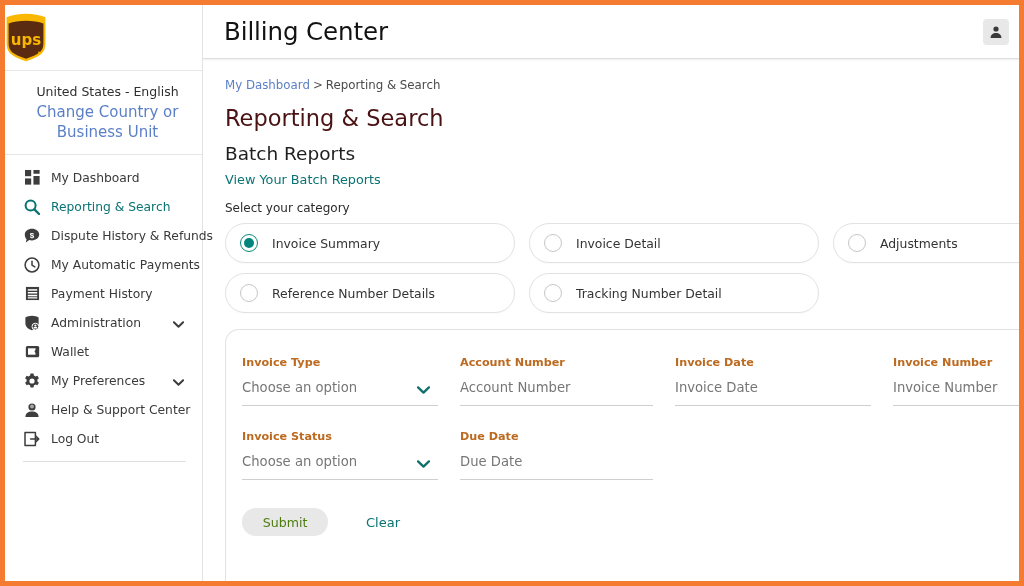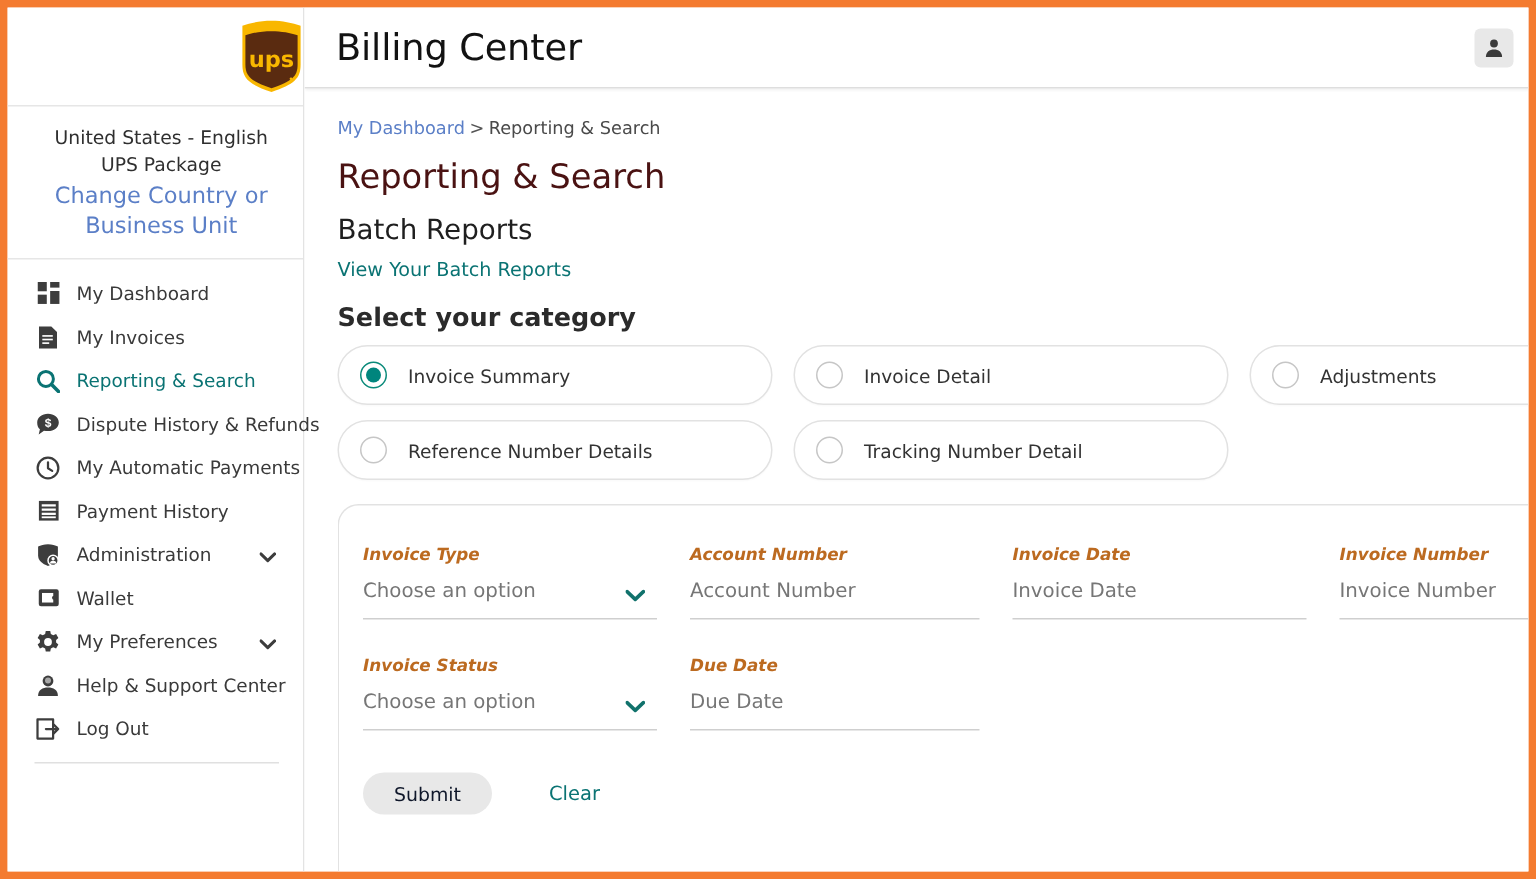--- a/index.html
+++ b/index.html
@@ -25,21 +25,21 @@
     height: 100%;
     background: #ffffff;
     border-right: 1px solid #e3e3e3;
     display: flex;
     flex-direction: column;
   }
   .logo-wrap {
     height: 66px;
     display: flex;
     align-items: center;
-    justify-content: flex-end;
+    justify-content: flex-start;
     border-bottom: 1px solid #e6e6e6;
   }
   .ups-shield { width: 42px; height: 49px; display: block; }
 
   .locale-block {
     padding: 12px 8px 12px 16px;
     text-align: center;
     border-bottom: 1px solid #e6e6e6;
   }
   .locale-line {
@@ -158,22 +158,22 @@
   }
   #batch-link {
     font-size: 12.8px;
     color: #0a7373;
     cursor: pointer;
     text-decoration: none;
     display: inline-block;
     margin-bottom: 14px;
   }
   .field-group-label {
-    font-size: 17px;
-    font-weight: bold;
+    font-size: 12px;
+    font-weight: normal;
     color: #2b2b2b;
     margin-bottom: 8px;
   }
 
   
   #category-grid {
     display: grid;
     grid-template-columns: 290px 290px 290px;
     column-gap: 14px;
     row-gap: 10px;
@@ -234,21 +234,20 @@
     column-gap: 0;
   }
   .filter-row.second { margin-top: 24px; }
   .filter-field { padding-right: 22px; }
   .filter-label {
     font-size: 11.2px;
     font-weight: bold;
     color: #bc6a20;
     margin-bottom: 10px;
     white-space: nowrap;
-    font-style: italic;
   }
   .filter-control {
     position: relative;
     border-bottom: 1px solid #cfcfcf;
     height: 27px;
     display: flex;
     align-items: flex-start;
   }
   .filter-value {
     font-size: 13.2px;
@@ -272,21 +271,21 @@
     display: flex;
     align-items: center;
     margin-top: 28px;
   }
   #submit-btn {
     width: 86px;
     height: 28px;
     border-radius: 16px;
     background: #e8e8e8;
     border: none;
-    color: #0f172a;
+    color: #4d7c0f;
     font-size: 12.6px;
     font-family: inherit;
     cursor: default;
     display: flex;
     align-items: center;
     justify-content: center;
   }
   #clear-btn {
     margin-left: 38px;
     font-size: 13px;
@@ -308,46 +307,34 @@
       <svg class="ups-shield" viewBox="0 0 42 49">
         <path d="M21 0.8 C14 0.8 7 2.2 1.6 4.2 L1.6 30 C1.6 39.5 6 43.2 21 48.3 C36 43.2 40.4 39.5 40.4 30 L40.4 4.2 C35 2.2 28 0.8 21 0.8 Z" fill="#f9b700"></path>
         <path d="M21 7.8 C14.6 7.8 8.2 8.9 3.6 10.5 L3.6 30 C3.6 38 7.3 41.1 21 45.8 C34.7 41.1 38.4 38 38.4 30 L38.4 10.5 C33.8 8.9 27.4 7.8 21 7.8 Z" fill="#5a2b10"></path>
         <text x="21" y="31.5" font-family="'DejaVu Sans','Liberation Sans',sans-serif" font-size="15" font-weight="bold" fill="#f9b700" text-anchor="middle">ups</text>
         <circle cx="34" cy="39.5" r="0.9" fill="#f9b700"></circle>
       </svg>
     </div>
 
     <div class="locale-block">
       <div class="locale-line">United States - English</div>
-      <div class="locale-line">UPS Package</div>
       <a class="locale-link">Change Country or Business Unit</a>
     </div>
 
     <nav id="nav">
         <div class="nav-item">
           <span class="nav-ico">
             <svg width="15" height="15" viewBox="0 0 16 16">
               <rect x="0" y="0" width="6.6" height="6.6" fill="currentColor"></rect>
               <rect x="9" y="0" width="6.6" height="4" fill="currentColor"></rect>
               <rect x="0" y="9" width="6.6" height="6.6" fill="currentColor"></rect>
               <rect x="9" y="6.4" width="6.6" height="9.2" fill="currentColor"></rect>
             </svg>
           </span>
           <span class="nav-label">My Dashboard</span>
-        </div>
-        <div class="nav-item">
-          <span class="nav-ico">
-            <svg width="14" height="16" viewBox="0 0 14 16">
-              <path d="M1 0.6 h8.2 L13 4.4 V15.4 H1 Z" fill="currentColor"></path>
-              <rect x="3.2" y="6.4" width="7" height="1.1" fill="#fff"></rect>
-              <rect x="3.2" y="8.8" width="7" height="1.1" fill="#fff"></rect>
-              <rect x="3.2" y="11.2" width="4.6" height="1.1" fill="#fff"></rect>
-            </svg>
-          </span>
-          <span class="nav-label">My Invoices</span>
         </div>
         <div class="nav-item active">
           <span class="nav-ico">
             <svg width="16" height="16" viewBox="0 0 16 16">
               <circle cx="6.6" cy="6.6" r="5" stroke="currentColor" fill="none" stroke-width="2"></circle>
               <line x1="10.4" y1="10.4" x2="15" y2="15" stroke="currentColor" stroke-width="2.4" stroke-linecap="round"></line>
             </svg>
           </span>
           <span class="nav-label">Reporting &amp; Search</span>
         </div>

